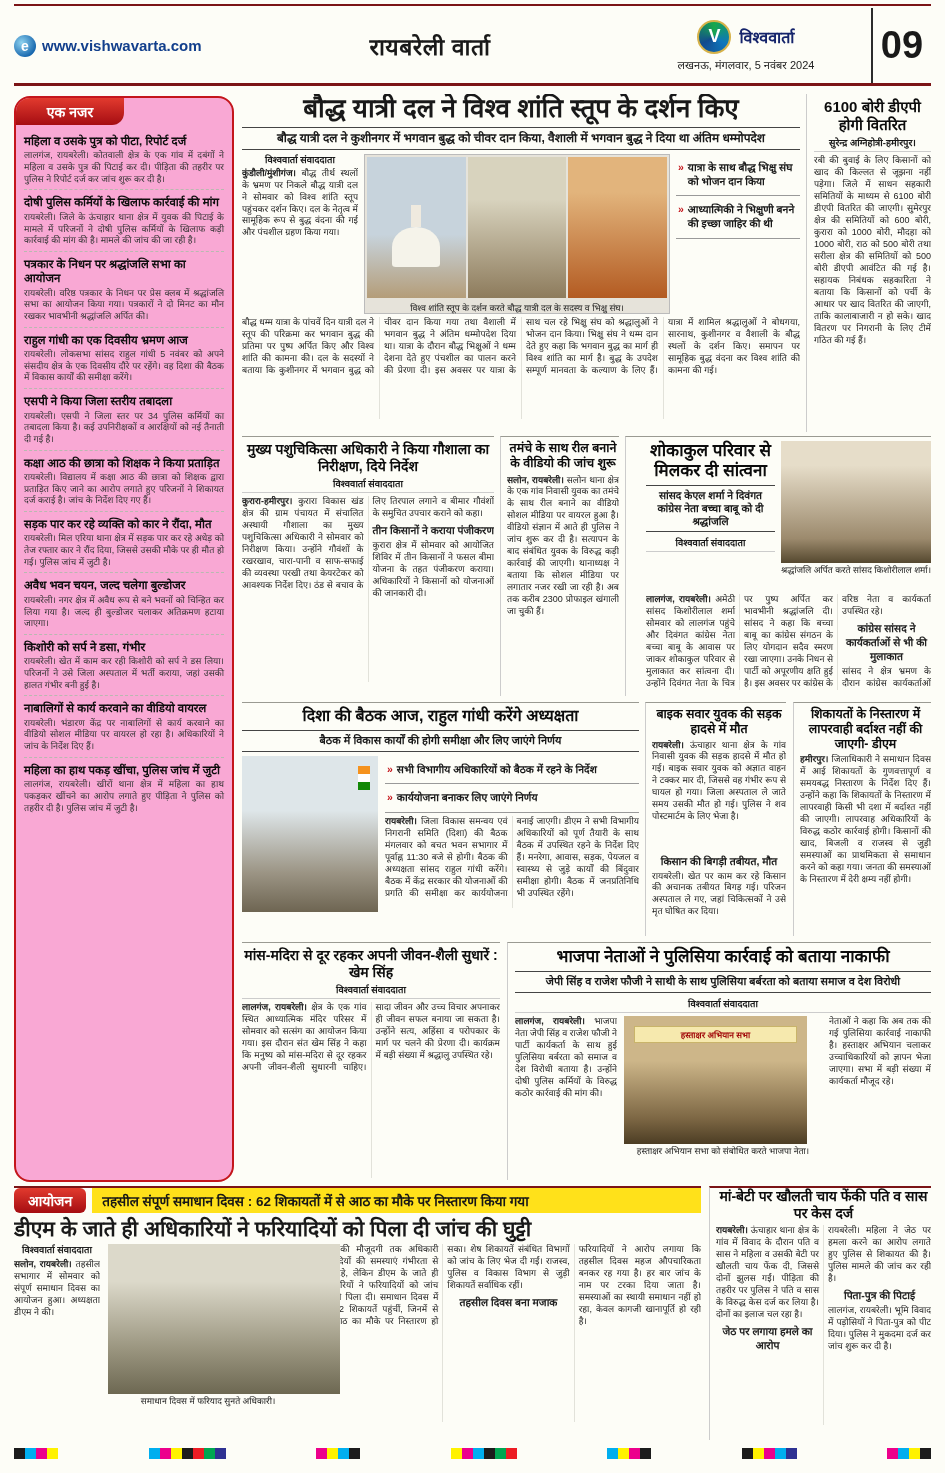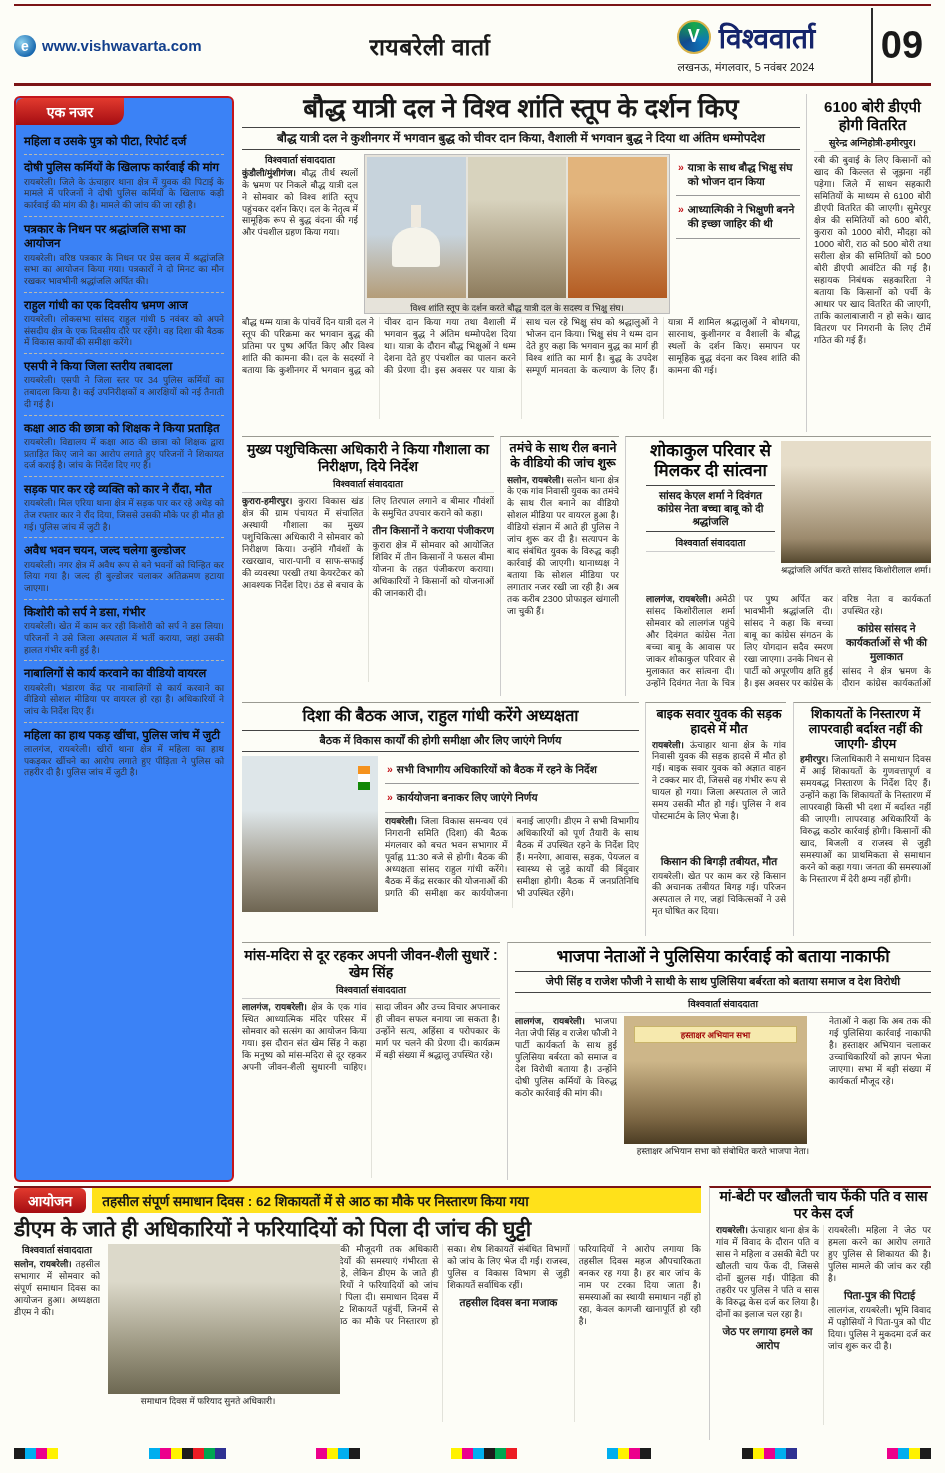--- a/index.html
+++ b/index.html
@@ -9,26 +9,26 @@
 
   
   .masthead { position:absolute; left:14px; top:8px; width:917px; height:78px; border-bottom:3px solid #7b1416; display:flex; align-items:center; }
   .mh-left { display:flex; align-items:center; gap:6px; width:225px; }
   .globe { width:22px; height:22px; border-radius:50%; background:radial-gradient(circle at 35% 35%, #8fd3f0, #1464ac 75%); color:#fff; font-weight:bold; display:flex; align-items:center; justify-content:center; font-size:14px; flex:0 0 auto; }
   .site { color:#123f8c; font-weight:bold; font-size:15px; }
   .mh-center { flex:1; text-align:center; font-size:23px; font-weight:bold; letter-spacing:.5px; }
   .mh-right { width:250px; text-align:center; }
   .brand-row { display:flex; align-items:center; justify-content:center; gap:8px; }
   .logo { width:34px; height:34px; border-radius:50%; background:conic-gradient(#18a84b,#0e76bc,#134a8e,#18a84b); display:flex; align-items:center; justify-content:center; color:#fff; font-weight:bold; font-size:18px; border:2px solid #d6b24a; }
-  .brand { font-size:28px; font-weight:bold; color:#15246b; }
+  .brand { font-size:16px; font-weight:bold; color:#15246b; }
   .edition { font-size:11px; margin-top:3px; color:#222; }
   .pagenum { width:60px; height:100%; display:flex; align-items:center; justify-content:center; font-size:38px; font-weight:bold; border-left:2px solid #2c2c2c; }
 
   
-  .rail { position:absolute; left:14px; top:96px; width:220px; height:1086px; border:2px solid #c4161c; border-radius:6px; padding:6px 8px; overflow:hidden; background:#3b82f6; }
+  .rail { position:absolute; left:14px; top:96px; width:220px; height:1086px; border:2px solid #c4161c; border-radius:16px; padding:6px 8px; overflow:hidden; background:#f9a8d4; }
   .rail-head { width:108px; margin:-6px 0 4px -8px; background:linear-gradient(#e23a2e,#a50d12); color:#fff; font-weight:bold; text-align:center; padding:4px 0; border-radius:8px 0 12px 0; font-size:14px; }
   .brief { padding:5px 0 4px; border-bottom:1px dashed #b9b9b0; }
   .brief:last-child { border-bottom:none; }
   .brief h4 { font-size:11.5px; line-height:1.25; margin-bottom:2px; color:#0d0d0d; }
   .brief p { font-size:9px; line-height:1.3; text-align:justify; color:#333; }
 
   
   .art { position:absolute; overflow:hidden; border-top:1px solid #9a9a92; padding-top:4px; }
   .art.noline { border-top:none; padding-top:0; }
   .art h2 { text-align:center; line-height:1.18; color:#0c0c0c; }
@@ -154,20 +154,21 @@
       </div>
       <div class="edition">लखनऊ, मंगलवार, 5 नवंबर 2024</div>
     </div>
     <div class="pagenum">09</div>
   </header>
 
   <aside class="rail">
     <div class="rail-head">एक नजर</div>
     <div class="brief">
       <h4>महिला व उसके पुत्र को पीटा, रिपोर्ट दर्ज</h4>
+      <p>लालगंज, रायबरेली। कोतवाली क्षेत्र के एक गांव में दबंगों ने महिला व उसके पुत्र की पिटाई कर दी। पीड़िता की तहरीर पर पुलिस ने रिपोर्ट दर्ज कर जांच शुरू कर दी है।</p>
     </div>
     <div class="brief">
       <h4>दोषी पुलिस कर्मियों के खिलाफ कार्रवाई की मांग</h4>
       <p>रायबरेली। जिले के ऊंचाहार थाना क्षेत्र में युवक की पिटाई के मामले में परिजनों ने दोषी पुलिस कर्मियों के खिलाफ कड़ी कार्रवाई की मांग की है। मामले की जांच की जा रही है।</p>
     </div>
     <div class="brief">
       <h4>पत्रकार के निधन पर श्रद्धांजलि सभा का आयोजन</h4>
       <p>रायबरेली। वरिष्ठ पत्रकार के निधन पर प्रेस क्लब में श्रद्धांजलि सभा का आयोजन किया गया। पत्रकारों ने दो मिनट का मौन रखकर भावभीनी श्रद्धांजलि अर्पित की।</p>
     </div>
     <div class="brief">

